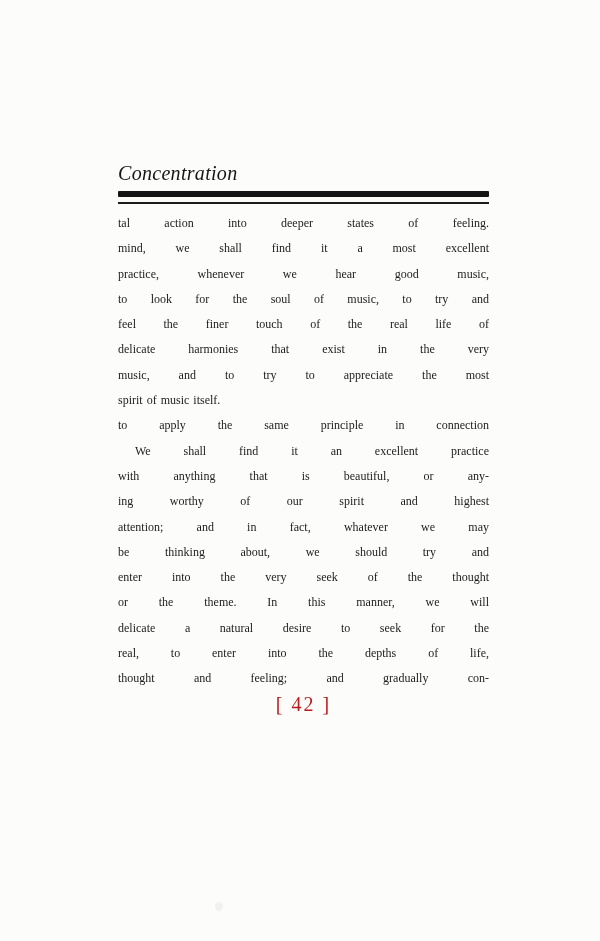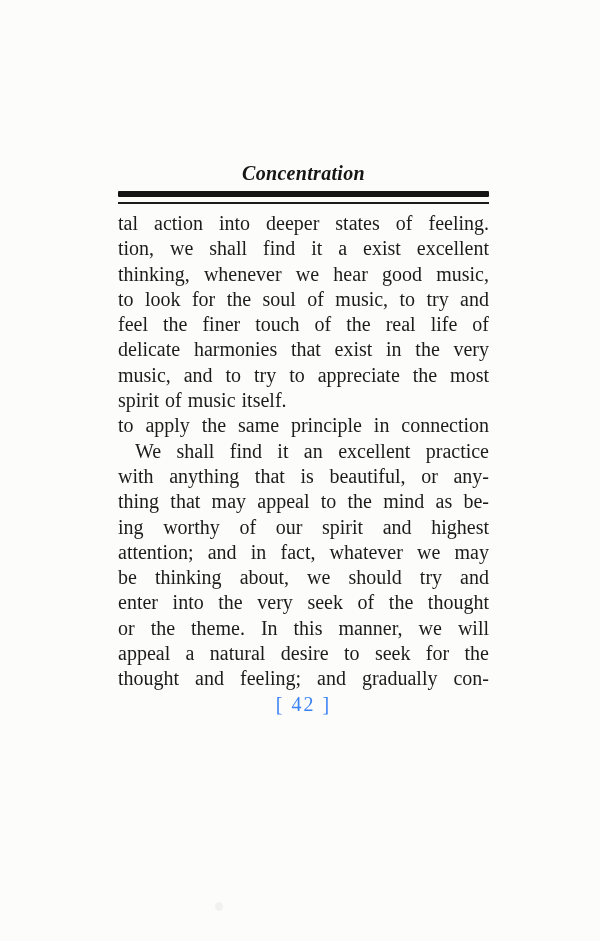--- a/index.html
+++ b/index.html
@@ -16,64 +16,63 @@
     font-family: "Liberation Serif", "DejaVu Serif", serif;
   }
   .page {
     position: absolute;
     left: 118px;
     top: 160px;
     width: 371px;
     color: #1e1e1e;
   }
   .running-head {
-    text-align: center;
     font-style: italic;
-    font-weight: bold;
+    font-weight: normal;
     font-size: 20px;
     line-height: 26px;
     height: 26px;
     letter-spacing: 0.3px;
     color: #161616;
   }
   .rule-thick {
     margin-top: 5px;
     height: 6px;
     background: #141414;
     border-radius: 1px;
   }
   .rule-thin {
     margin-top: 5px;
     height: 2px;
     background: #1b1b1b;
   }
   .body-text {
     margin-top: 7px;
-    font-size: 20px;
+    font-size: 12px;
     line-height: 25.3px;
     color: #1c1c1c;
   }
   .line {
     text-align: justify;
     text-align-last: justify;
     white-space: normal;
     word-spacing: 1px;
   }
   .line.last {
     text-align-last: left;
   }
   .line.indent {
     text-indent: 17px;
   }
   .page-number {
     text-align: center;
     font-size: 20px;
     line-height: 25.3px;
     letter-spacing: 2px;
-    color: #3b82f6;
+    color: #b91c1c;
   }
   .smudge {
     position: absolute;
     left: 215px;
     top: 902px;
     width: 8px;
     height: 9px;
     background: #f1f1f0;
     border-radius: 50%;
   }
@@ -81,37 +80,37 @@
 </head>
 <body>
 
 <div class="page">
   <div class="running-head">Concentration</div>
   <div class="rule-thick"></div>
   <div class="rule-thin"></div>
   <div class="body-text">
       <div class="paragraph">
         <div class="line">tal action into deeper states of feeling.</div>
-        <div class="line">tion, we shall find it a exist excellent</div>
-        <div class="line">thinking, whenever we hear good music,</div>
+        <div class="line">mind, we shall find it a most excellent</div>
+        <div class="line">practice, whenever we hear good music,</div>
         <div class="line">to look for the soul of music, to try and</div>
         <div class="line">feel the finer touch of the real life of</div>
         <div class="line">delicate harmonies that exist in the very</div>
         <div class="line">music, and to try to appreciate the most</div>
         <div class="line last">spirit of music itself.</div>
       </div>
       <div class="paragraph">
         <div class="line">to apply the same principle in connection</div>
         <div class="line indent">We shall find it an excellent practice</div>
         <div class="line">with anything that is beautiful, or any-</div>
-        <div class="line">thing that may appeal to the mind as be-</div>
         <div class="line">ing worthy of our spirit and highest</div>
         <div class="line">attention; and in fact, whatever we may</div>
         <div class="line">be thinking about, we should try and</div>
         <div class="line">enter into the very seek of the thought</div>
         <div class="line">or the theme.  In this manner, we will</div>
-        <div class="line">appeal a natural desire to seek for the</div>
+        <div class="line">delicate a natural desire to seek for the</div>
+        <div class="line">real, to enter into the depths of life,</div>
         <div class="line">thought and feeling; and gradually con-</div>
       </div>
     </div>
   <div class="page-number">[ 42 ]</div>
 </div>
 <div class="smudge"></div>
 
 </body></html>

